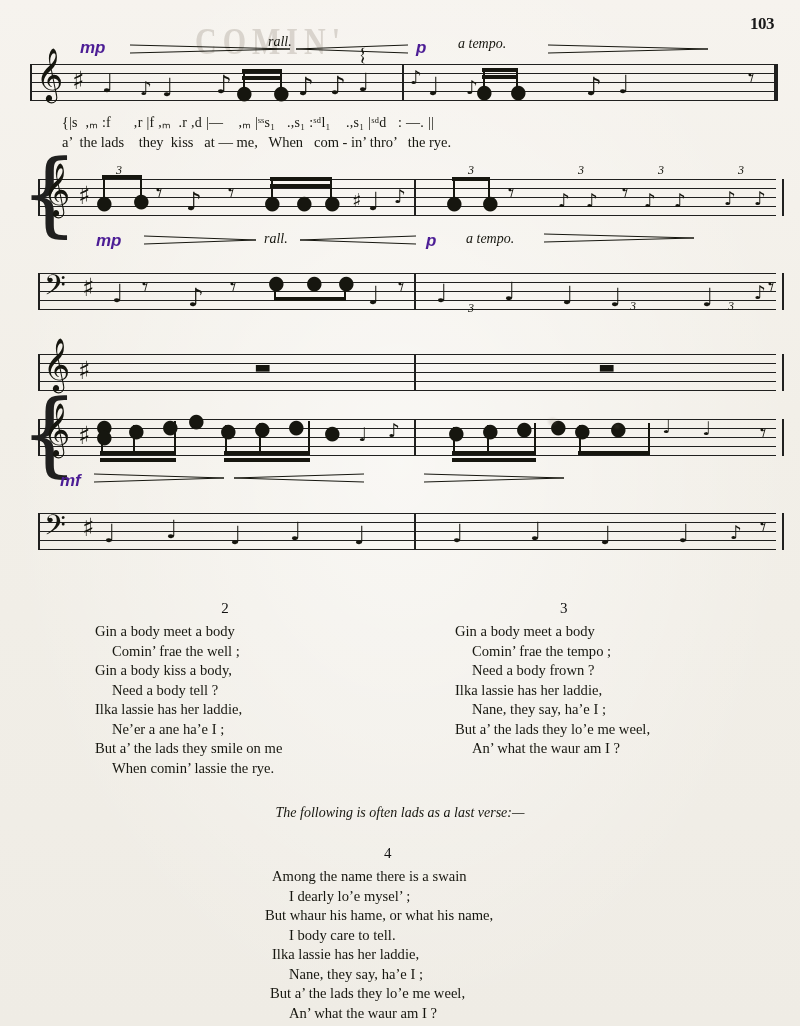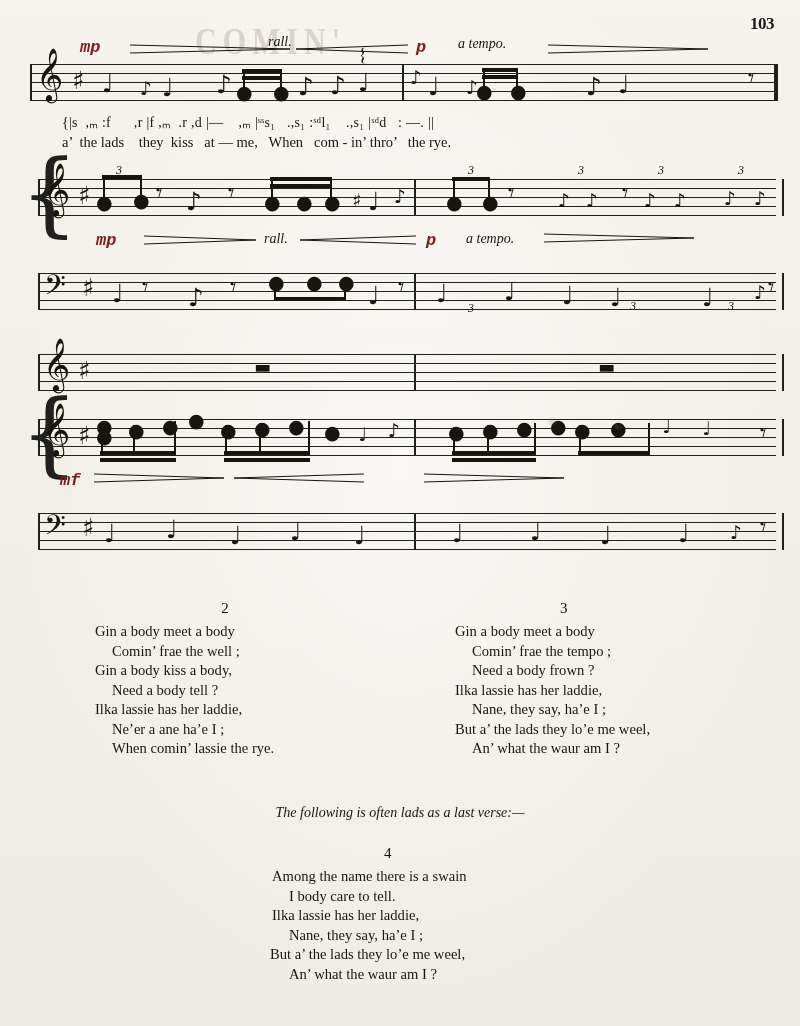--- a/index.html
+++ b/index.html
@@ -128,25 +128,25 @@
   }
   .tuplet {
     position: absolute;
     font-family: "Liberation Serif", serif;
     font-style: italic;
     font-size: 12px;
     color: #16160f;
   }
   .dynamic {
     position: absolute;
-    font-family: Liberation Mono, monospace;
+    font-family: Liberation Sans, sans-serif;
     font-style: italic;
     font-weight: bold;
     font-size: 17px;
-    color: #7f1d1d;
+    color: #4c1d95;
   }
   .tempo-text {
     position: absolute;
     font-family: "Liberation Serif", serif;
     font-style: italic;
     font-size: 14px;
     color: #16160f;
   }
   .hairpin {
     position: absolute;
@@ -557,39 +557,42 @@
   <div class="verses" style="top:600px;">
 
     <div class="verse" style="left:95px;top:0;width:260px;">
       <div class="verse-num">2</div>
       <div class="verse-line">Gin a body meet a body</div>
       <div class="verse-line indent">Comin’ frae the well ;</div>
       <div class="verse-line">Gin a body kiss a body,</div>
       <div class="verse-line indent">Need a body tell ?</div>
       <div class="verse-line">Ilka lassie has her laddie,</div>
       <div class="verse-line indent">Ne’er a ane ha’e I ;</div>
+      <div class="verse-line">But a’ the lads they smile on me</div>
       <div class="verse-line indent">When comin’ lassie the rye.</div>
     </div>
 
     <div class="verse" style="left:455px;top:0;width:280px;">
       <div class="verse-num" style="text-align:left;padding-left:105px;">3</div>
       <div class="verse-line">Gin a body meet a body</div>
       <div class="verse-line indent">Comin’ frae the tempo ;</div>
       <div class="verse-line indent">Need a body frown ?</div>
       <div class="verse-line">Ilka lassie has her laddie,</div>
       <div class="verse-line indent">Nane, they say, ha’e I ;</div>
       <div class="verse-line">But a’ the lads they lo’e me weel,</div>
       <div class="verse-line indent">An’ what the waur am I ?</div>
     </div>
 
     <div class="note-line" style="top:205px;">The following is often lads as a last verse:—</div>
 
     <div class="verse" style="left:272px;top:245px;width:300px;">
       <div class="verse-num" style="text-align:left;padding-left:112px;">4</div>
       <div class="verse-line">Among the name there is a swain</div>
+      <div class="verse-line indent">I dearly lo’e mysel’ ;</div>
+      <div class="verse-line" style="margin-left:-7px;">But whaur his hame, or what his name,</div>
       <div class="verse-line indent">I body care to tell.</div>
       <div class="verse-line">Ilka lassie has her laddie,</div>
       <div class="verse-line indent">Nane, they say, ha’e I ;</div>
       <div class="verse-line" style="margin-left:-2px;">But a’ the lads they lo’e me weel,</div>
       <div class="verse-line indent">An’ what the waur am I ?</div>
     </div>
   </div>
 </div>
 
 </body></html>

